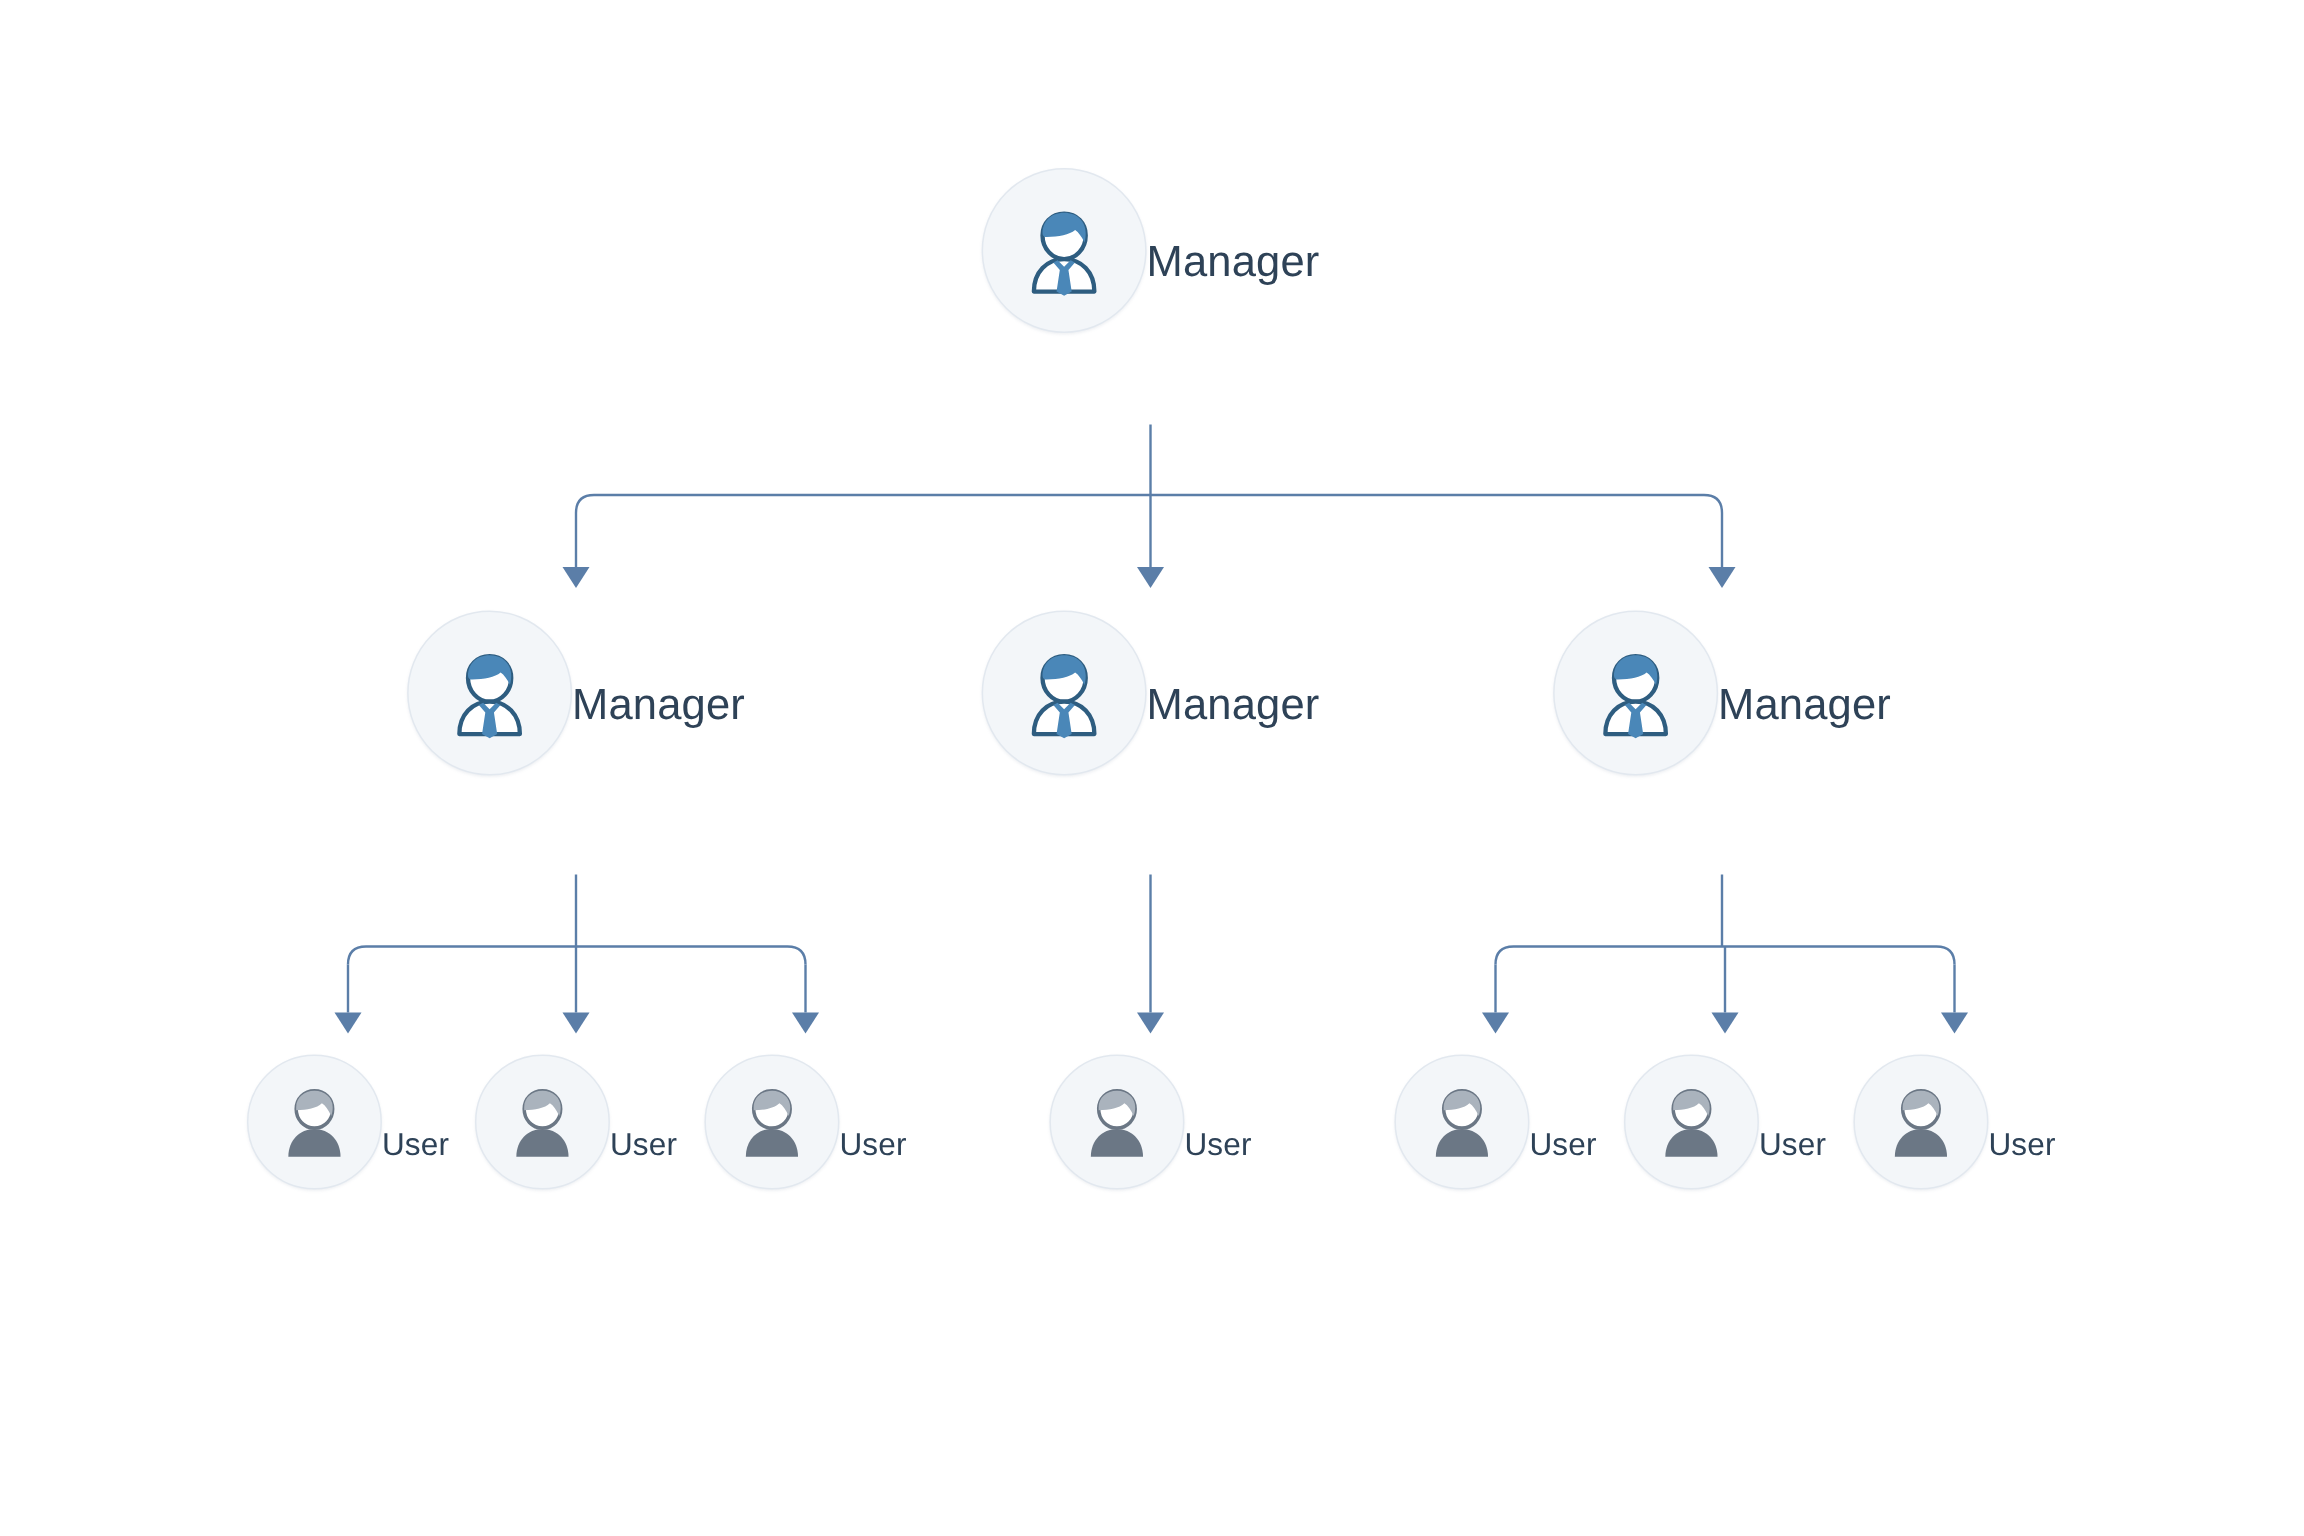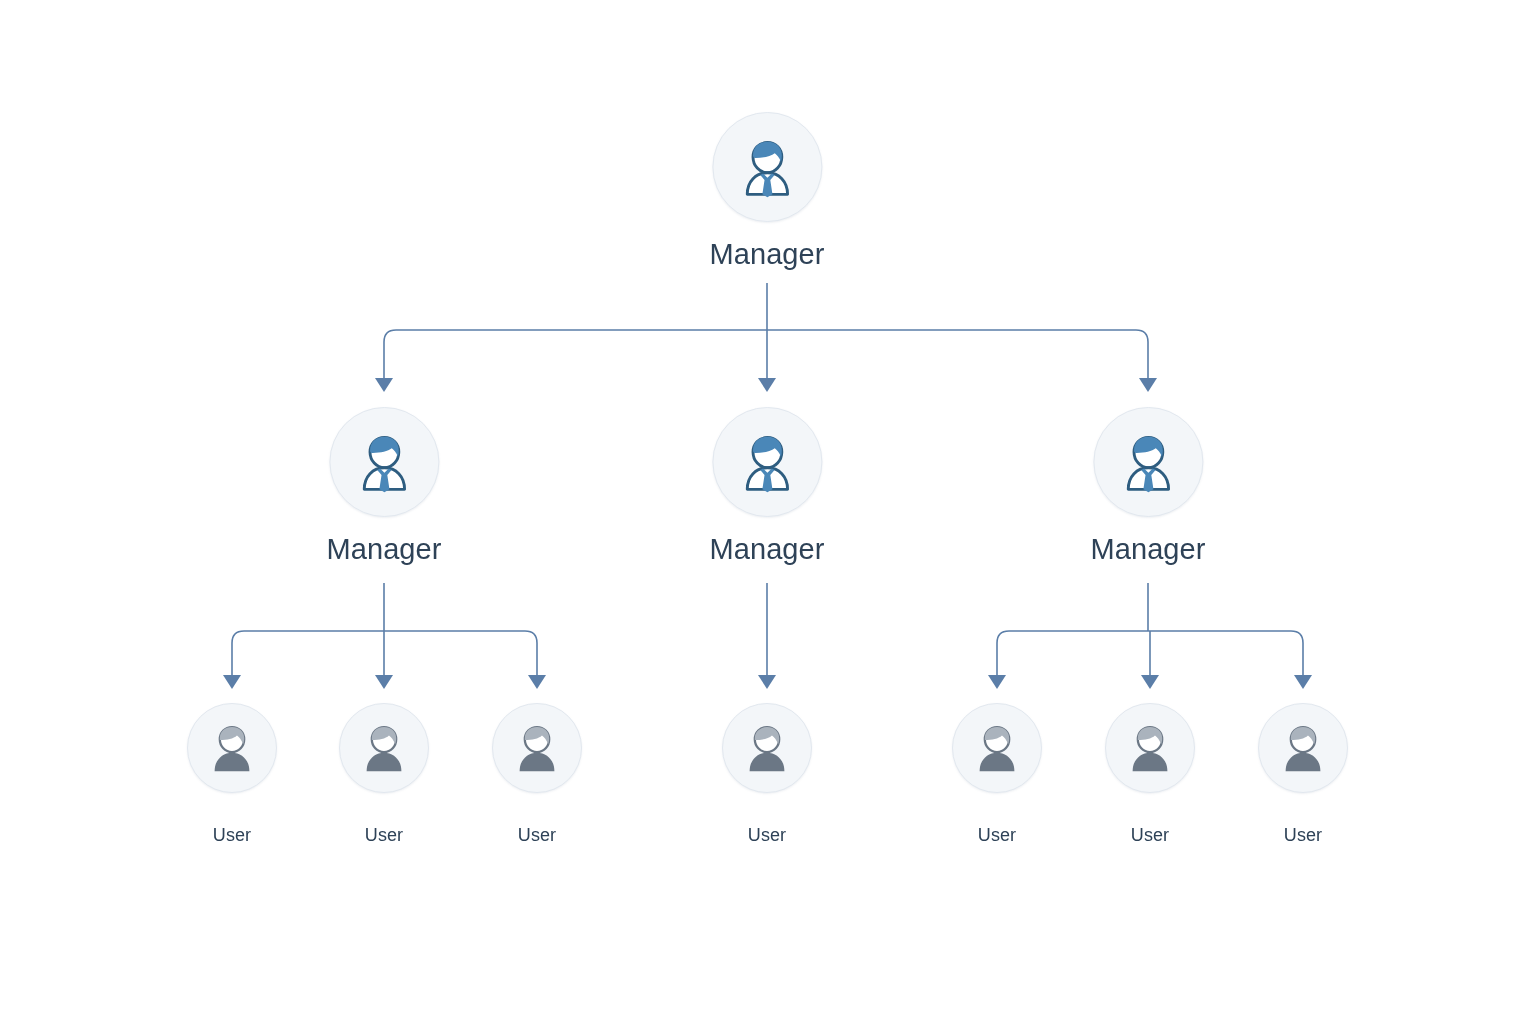--- a/index.html
+++ b/index.html
@@ -19,21 +19,21 @@
     position: absolute;
     left: 0;
     top: 0;
     width: 1536px;
     height: 1024px;
     pointer-events: none;
   }
   .node {
     position: absolute;
     display: flex;
-    flex-direction: column;
+    flex-direction: row;
     align-items: center;
     transform: translateX(-50%);
   }
   .avatar {
     border-radius: 50%;
     background: #f3f6f9;
     border: 1px solid #e2e8ef;
     box-shadow: 0 1px 2px rgba(120,140,165,0.13);
     display: flex;
     align-items: center;
@@ -51,21 +51,21 @@
   .label {
     color: #2e4257;
     white-space: nowrap;
     letter-spacing: 0.1px;
   }
   .node.manager .label {
     font-size: 29px;
     margin-top: 16px;
   }
   .node.user .label {
-    font-size: 18px;
+    font-size: 21px;
     margin-top: 32px;
   }
 </style>
 </head>
 <body>
 
 <div id="canvas">
 
   <svg id="edges" viewBox="0 0 1536 1024" width="1536" height="1024">
       <path d="M 767 283 L 767 330" fill="none" stroke="#5b7ea8" stroke-width="1.6" stroke-linecap="butt"></path>

